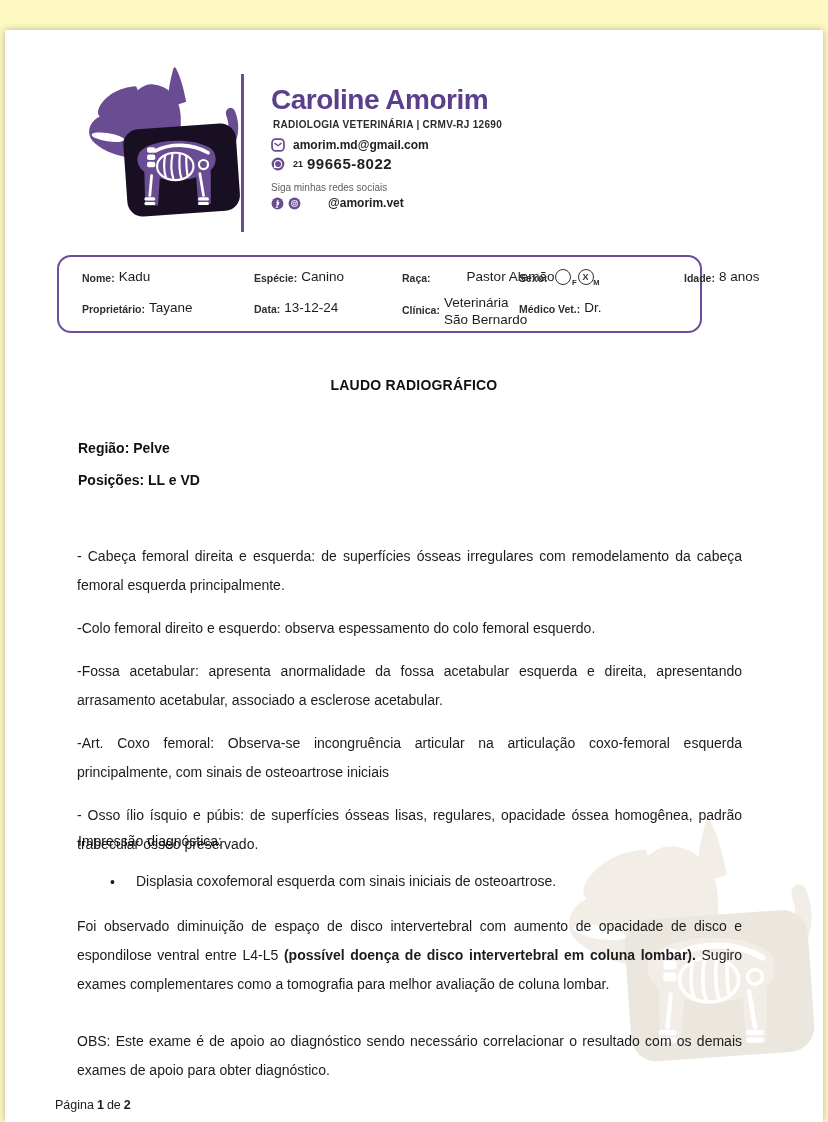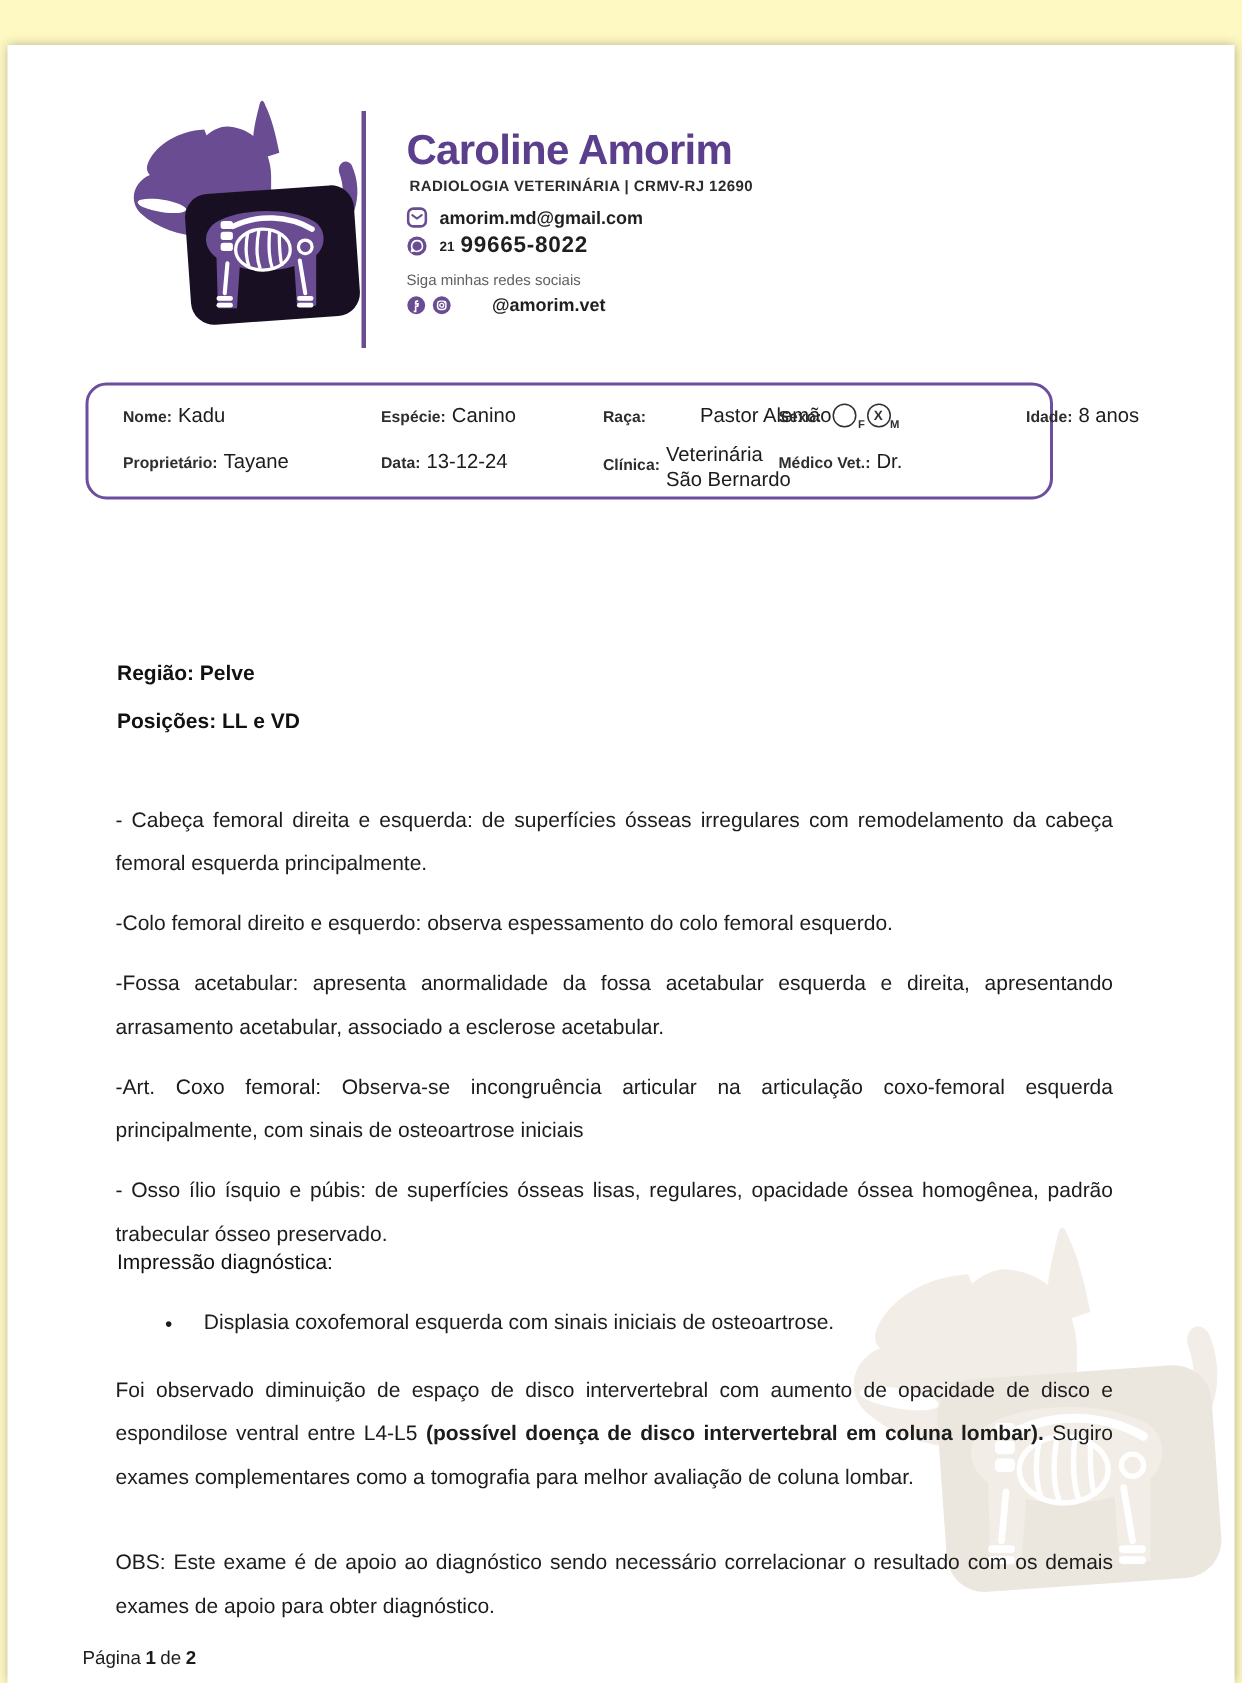--- a/index.html
+++ b/index.html
@@ -45,21 +45,21 @@
   .radio { position:relative; width:16px; height:16px; border:1.6px solid #2f2f35; border-radius:50%;
     display:inline-flex; align-items:center; justify-content:center;
     font-size:9px; font-weight:bold; color:#2f2f35; }
   .radio .sub { position:absolute; right:-7px; bottom:-3px; font-size:7.5px; font-weight:bold; color:#2f2f35; }
   
   .laudo-title { position:absolute; left:0; right:0; top:347px; text-align:center;
     font-size:14px; font-weight:bold; color:#111; letter-spacing:.2px; }
   .regiao { position:absolute; left:73px; top:410px; font-size:14px; font-weight:bold; color:#111; }
   .posicoes { position:absolute; left:73px; top:442px; font-size:14px; font-weight:bold; color:#111; }
   .findings { position:absolute; left:72px; top:498px; width:665px; }
-  .findings p { font-size:14px; line-height:29px; color:#1c1c1c; text-align:justify; margin:4px 0 11px; }
+  .findings p { font-size:14px; line-height:29px; color:#1c1c1c; text-align:justify; margin:14px 0 11px; }
   .impressao-title { position:absolute; left:73px; top:803px; font-size:14px; font-weight:normal; color:#111; }
   .bullet-row { position:absolute; left:105px; top:843px; width:630px; display:flex; gap:21px;
     font-size:14px; color:#1c1c1c; }
   .bullet-dot { font-size:14px; line-height:1.3; }
   .note-para { position:absolute; left:72px; top:882px; width:665px;
     font-size:14px; line-height:29px; color:#1c1c1c; text-align:justify; }
   .note-para .bold { font-weight:bold; }
   .obs-para { position:absolute; left:72px; top:997px; width:665px;
     font-size:14px; line-height:29px; color:#1c1c1c; text-align:justify; }
   .page-footer { position:absolute; left:50px; top:1068px; font-size:12.5px; color:#1c1c1c; }
@@ -212,20 +212,21 @@
       <div class="field" style="left:343px; top:38px;">
         <span class="flabel" style="padding-top:9px;">Clínica:</span>
         <span class="fval two-line">Veterinária São Bernardo</span>
       </div>
       <div class="field" style="left:460px; top:43px;">
         <span class="flabel">Médico Vet.:</span>
         <span class="fval">Dr.</span>
       </div>
     </div>
 
+    <div class="laudo-title">LAUDO RADIOGRÁFICO</div>
     <div class="regiao">Região: Pelve</div>
     <div class="posicoes">Posições: LL e VD</div>
 
     <div class="findings">
       <p>- Cabeça femoral direita e esquerda: de superfícies ósseas irregulares com remodelamento da cabeça femoral esquerda principalmente.</p>
       <p>-Colo femoral direito e esquerdo: observa espessamento do colo femoral esquerdo.</p>
       <p>-Fossa acetabular: apresenta anormalidade da fossa acetabular esquerda e direita, apresentando arrasamento acetabular, associado a esclerose acetabular.</p>
       <p>-Art. Coxo femoral: Observa-se incongruência articular na articulação coxo-femoral esquerda principalmente, com sinais de osteoartrose iniciais</p>
       <p>- Osso ílio ísquio e púbis: de superfícies ósseas lisas, regulares, opacidade óssea homogênea, padrão trabecular ósseo preservado.</p>
     </div>

